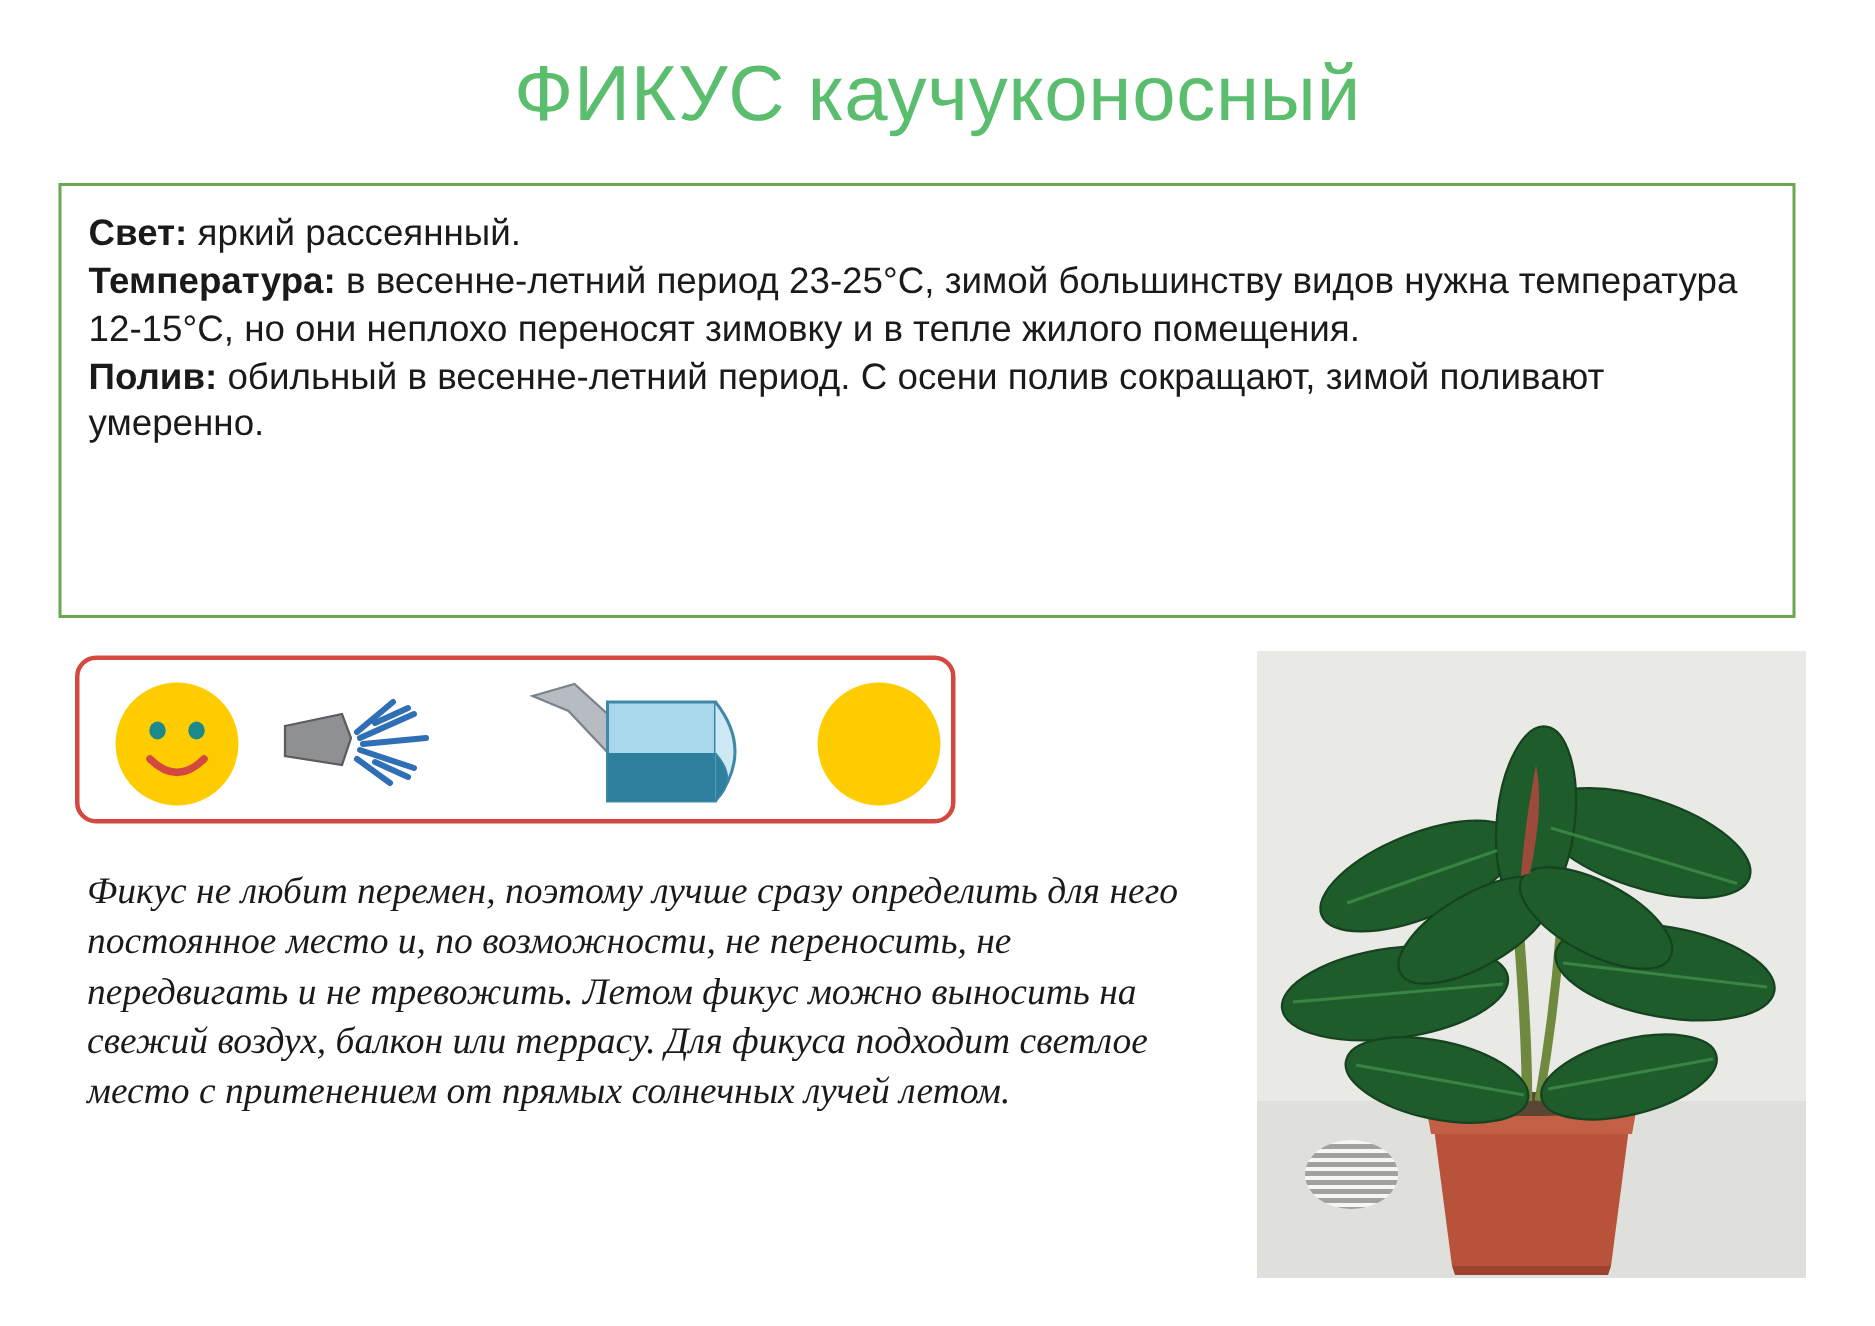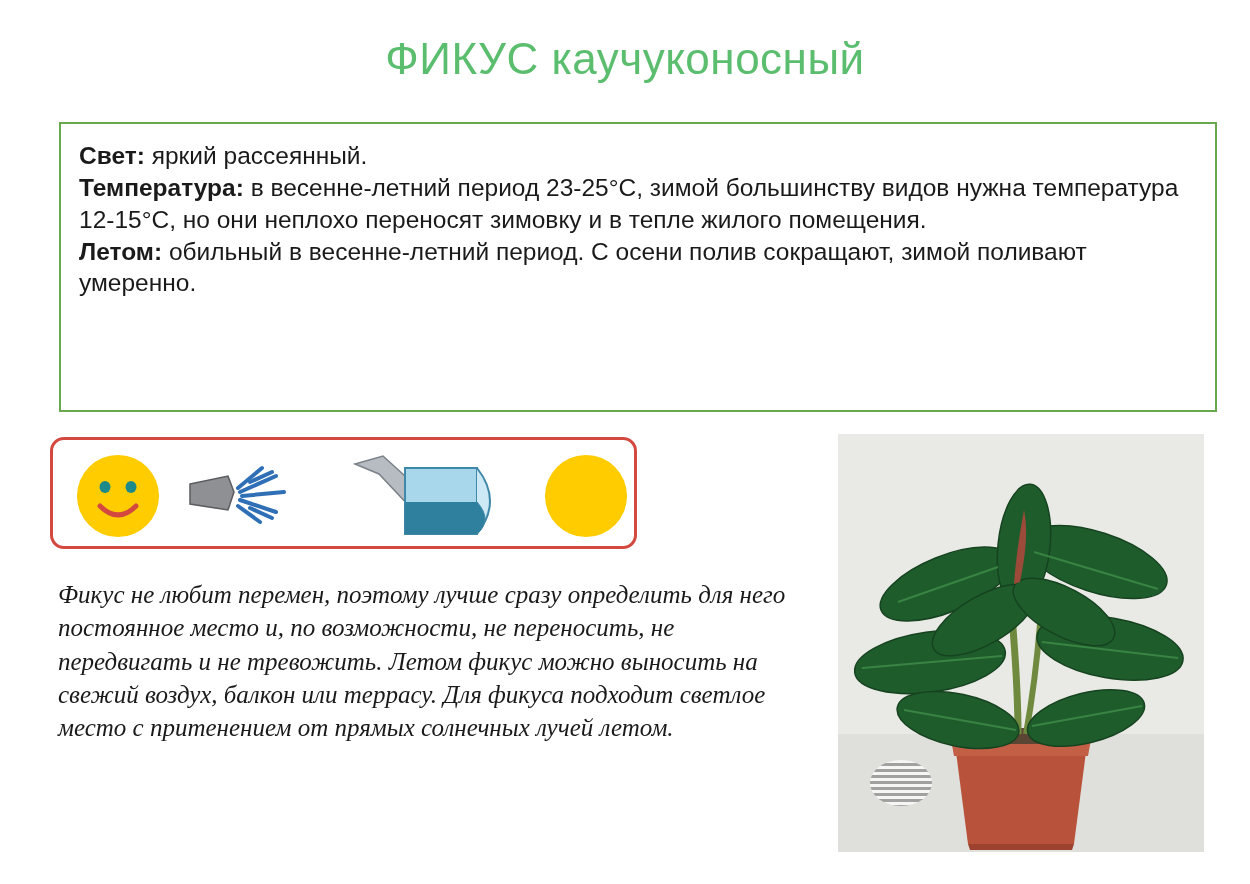--- a/index.html
+++ b/index.html
@@ -15,32 +15,32 @@
     overflow: hidden;
   }
 
   
   .title {
     position: absolute;
     top: 36px;
     left: 0;
     width: 1250px;
     text-align: center;
-    font-size: 44px;
+    font-size: 52px;
     font-weight: 400;
     color: #5bbd6e;
     letter-spacing: 0.5px;
     line-height: 1.05;
   }
 
   
   .care-box {
     position: absolute;
     top: 122px;
-    left: 59px;
+    left: 39px;
     width: 1158px;
     height: 290px;
     border: 2px solid #6aa84f;
     box-sizing: border-box;
     padding: 16px 18px 10px 18px;
   }
   .care-line {
     font-size: 24.5px;
     line-height: 1.30;
     color: #1a1a1a;
@@ -124,21 +124,21 @@
 <div class="title">ФИКУС каучуконосный</div>
 
 <div class="care-box">
   <div class="care-line">
     <b>Свет:</b><span> яркий рассеянный.</span>
   </div>
   <div class="care-line">
     <b>Температура:</b><span> в весенне-летний период 23-25°C, зимой большинству видов нужна температура 12-15°C, но они неплохо переносят зимовку и в тепле жилого помещения.</span>
   </div>
   <div class="care-line">
-    <b>Летом:</b><span> обильный в весенне-летний период. С осени полив сокращают, зимой поливают умеренно.</span>
+    <b>Полив:</b><span> обильный в весенне-летний период. С осени полив сокращают, зимой поливают умеренно.</span>
   </div>
 </div>
 
 <div class="icon-strip">
 
   <div class="icon ic-smiley">
     <svg width="84" height="84" viewBox="0 0 84 84">
       <circle cx="42" cy="42" r="41" fill="#ffcc00"></circle>
       <ellipse cx="29" cy="33" rx="5.5" ry="6" fill="#1c8a8a"></ellipse>
       <ellipse cx="55" cy="33" rx="5.5" ry="6" fill="#1c8a8a"></ellipse>

